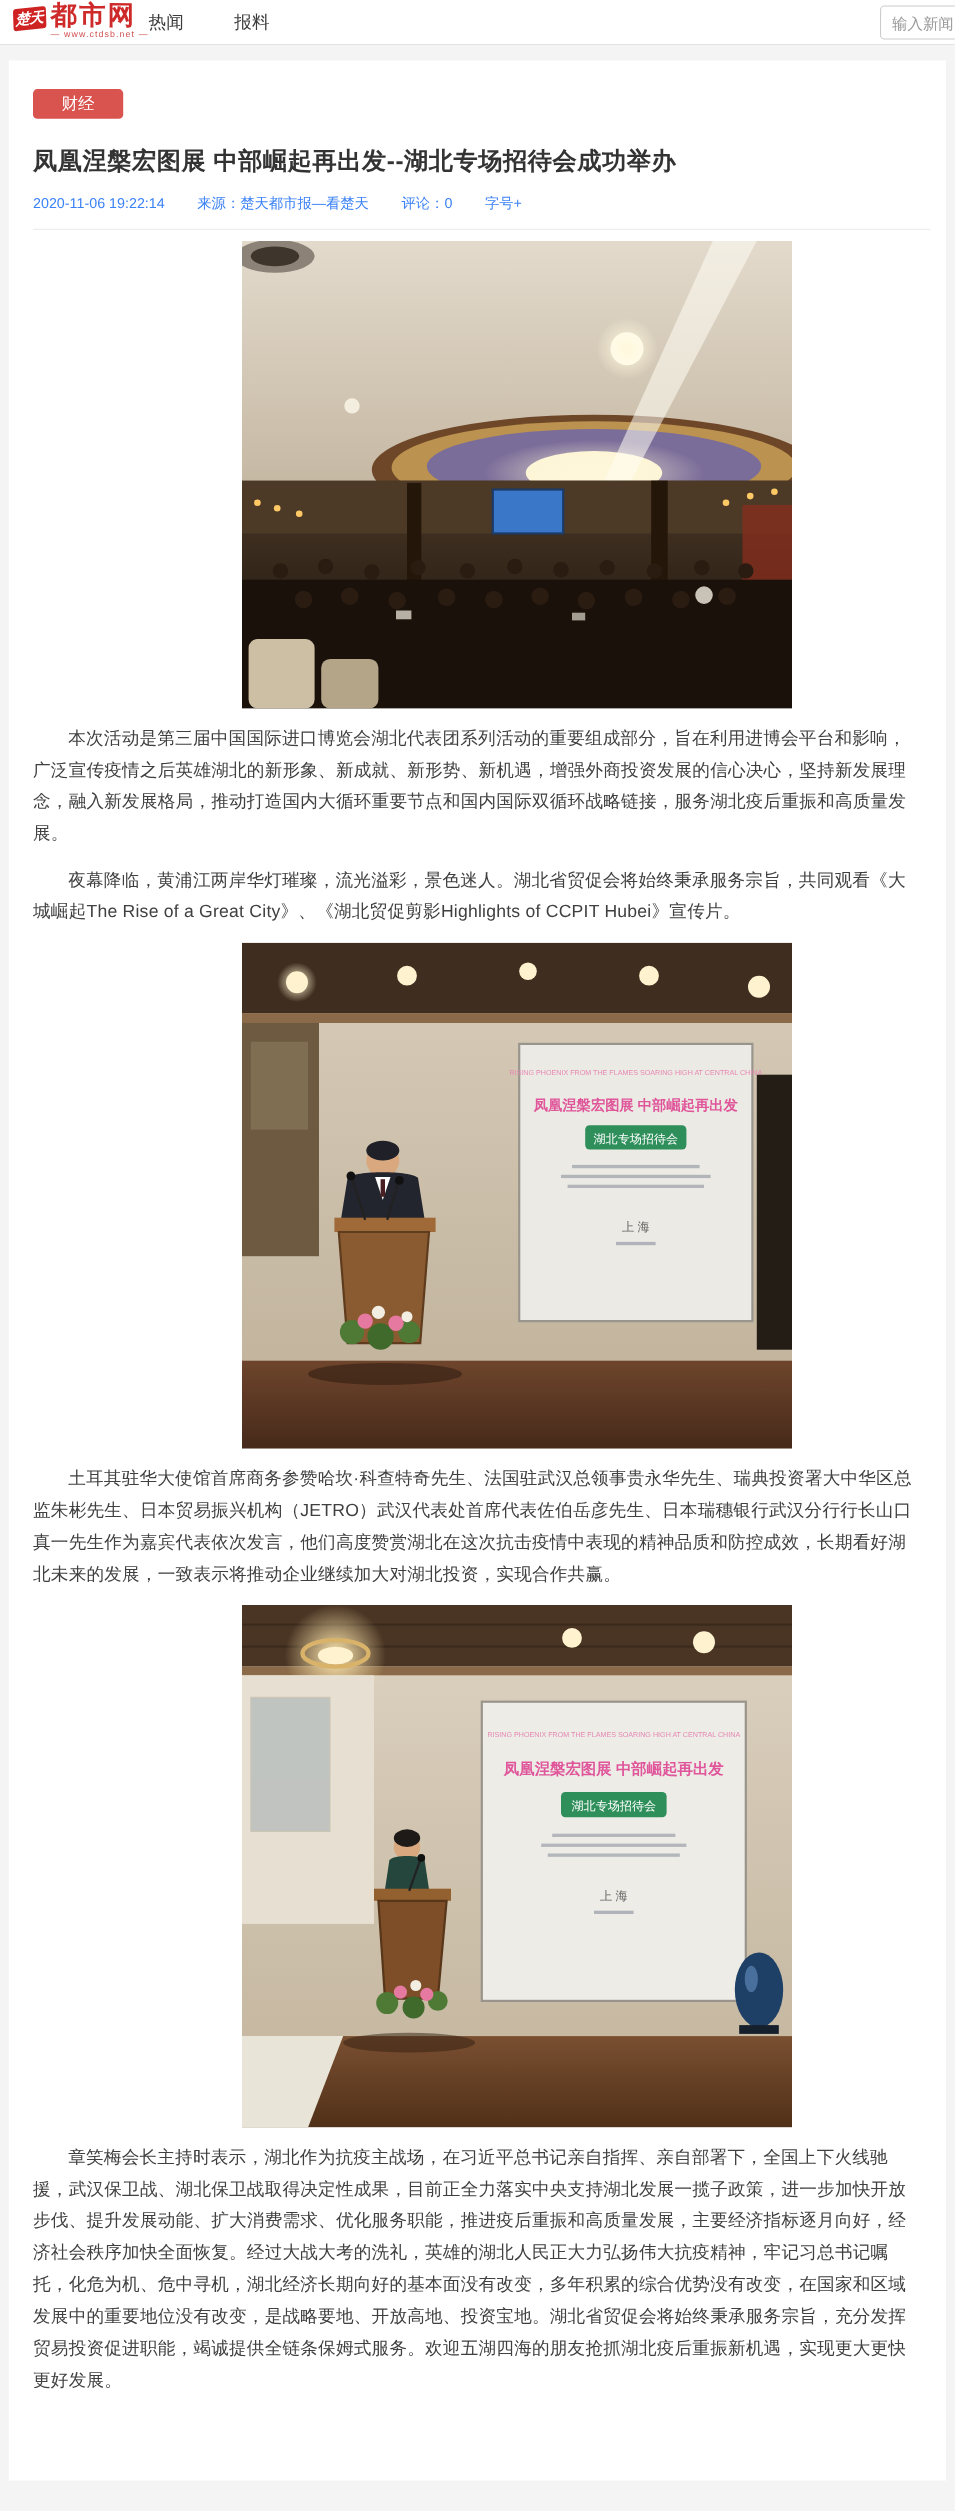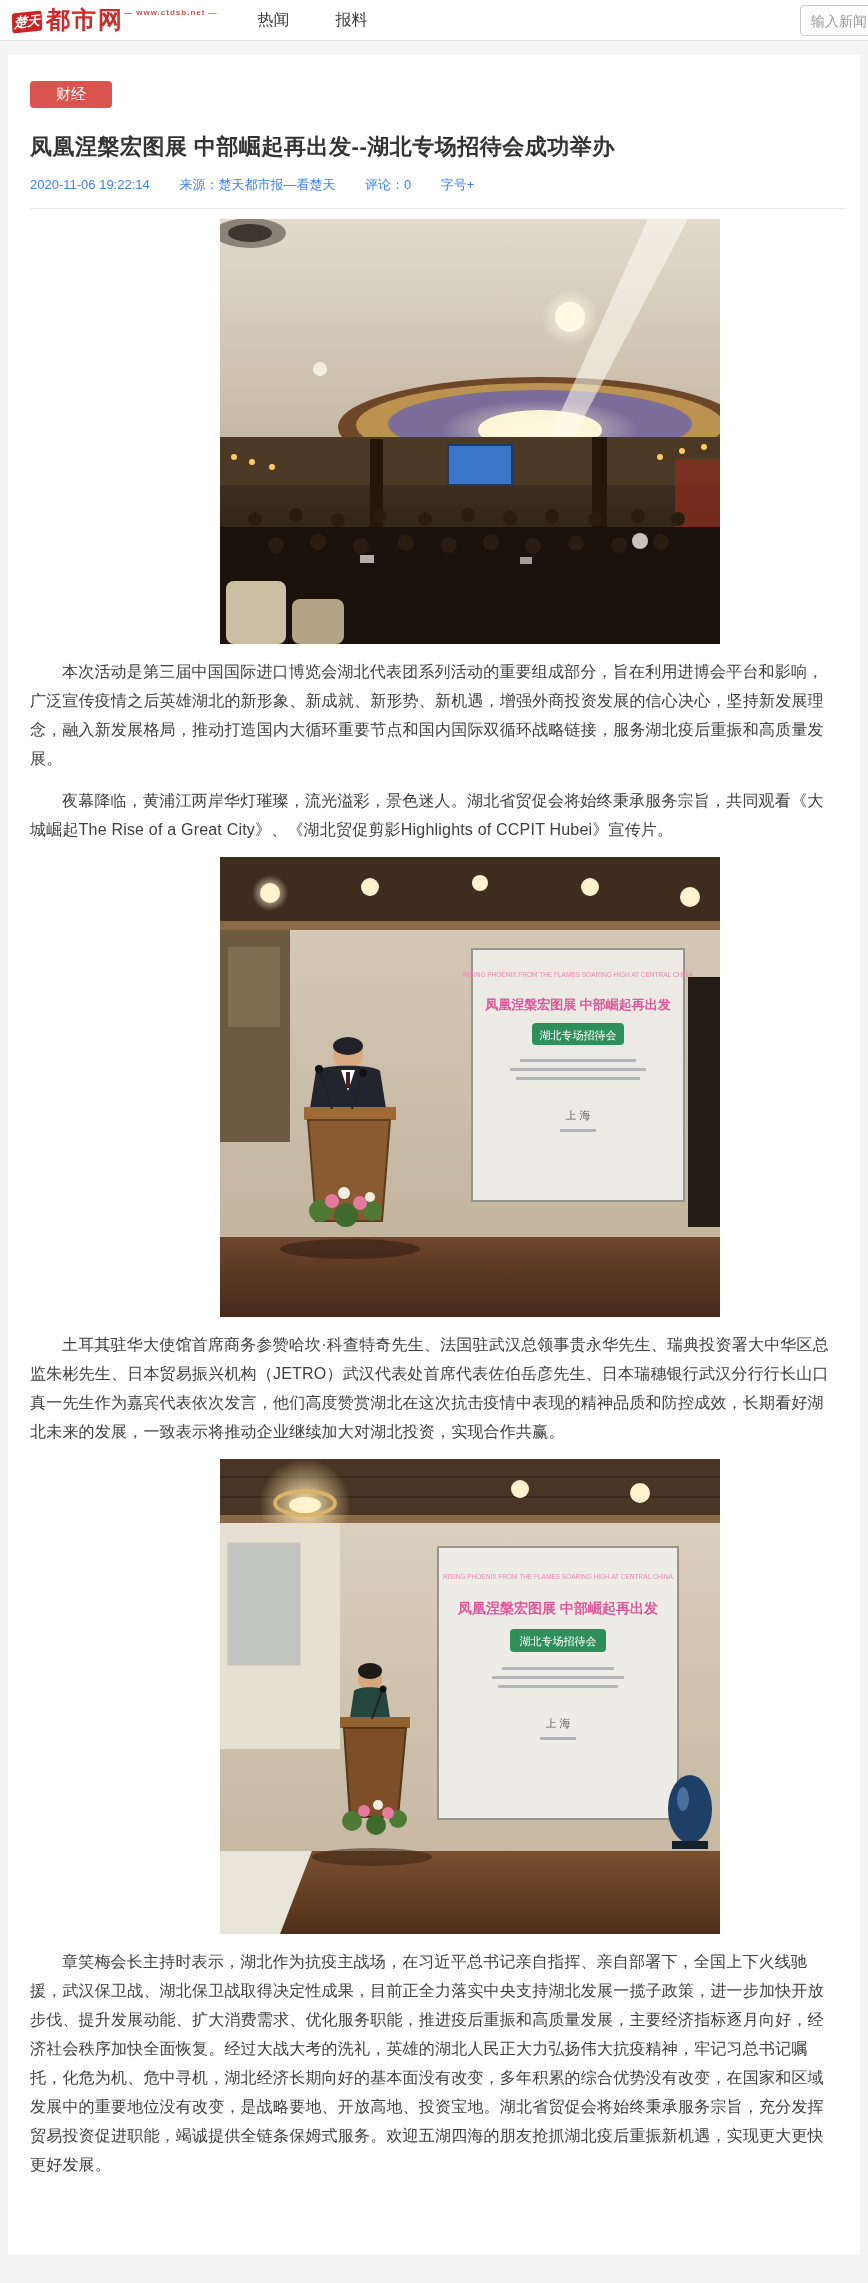--- a/index.html
+++ b/index.html
@@ -14,24 +14,24 @@
     position:relative; width:868px; height:41px; background:#fff;
     border-bottom:1px solid #e3e3e3; display:flex; align-items:center;
   }
   .logo { display:flex; align-items:flex-start; margin-left:12px; cursor:pointer; }
   .logo-seal {
     display:inline-block; background:#cf2222; color:#fff; font-weight:bold;
     font-size:13px; line-height:14px; width:30px; text-align:center;
     padding:3px 2px; border-radius:3px; transform:rotate(-6deg) skewX(-4deg);
     margin-top:4px; font-style:italic;
   }
-  .logo-text { margin-left:4px; display:flex; }
+  .logo-text { margin-left:4px; display:flex; flex-direction:column; }
   .logo-name { color:#ce2a2a; font-size:24px; font-weight:bold; letter-spacing:2px; line-height:24px; }
-  .logo-url  { color:#d05050; font-size:8px; letter-spacing:1px; text-align:left; line-height:10px;font-weight:bold; }
-  .nav { display:flex; margin-left:40px; gap:46px;text-align:center; }
+  .logo-url  { color:#d05050; font-size:8px; letter-spacing:1px; text-align:left; line-height:10px; }
+  .nav { display:flex; gap:46px;text-align:center; }
   .nav a { font-size:16px; color:#3c3c3c; text-decoration:none; cursor:pointer; }
   .search {
     position:absolute; left:800px; top:5px; width:150px; height:31px;
     border:1px solid #ccc; border-radius:4px; padding:0 10px; font-size:14px;
     color:#333; outline:none; background:#fff;
     font-family:"Liberation Sans","DejaVu Sans",sans-serif;
   }
   .search::placeholder { color:#9a9a9a; }
   
   .card {

